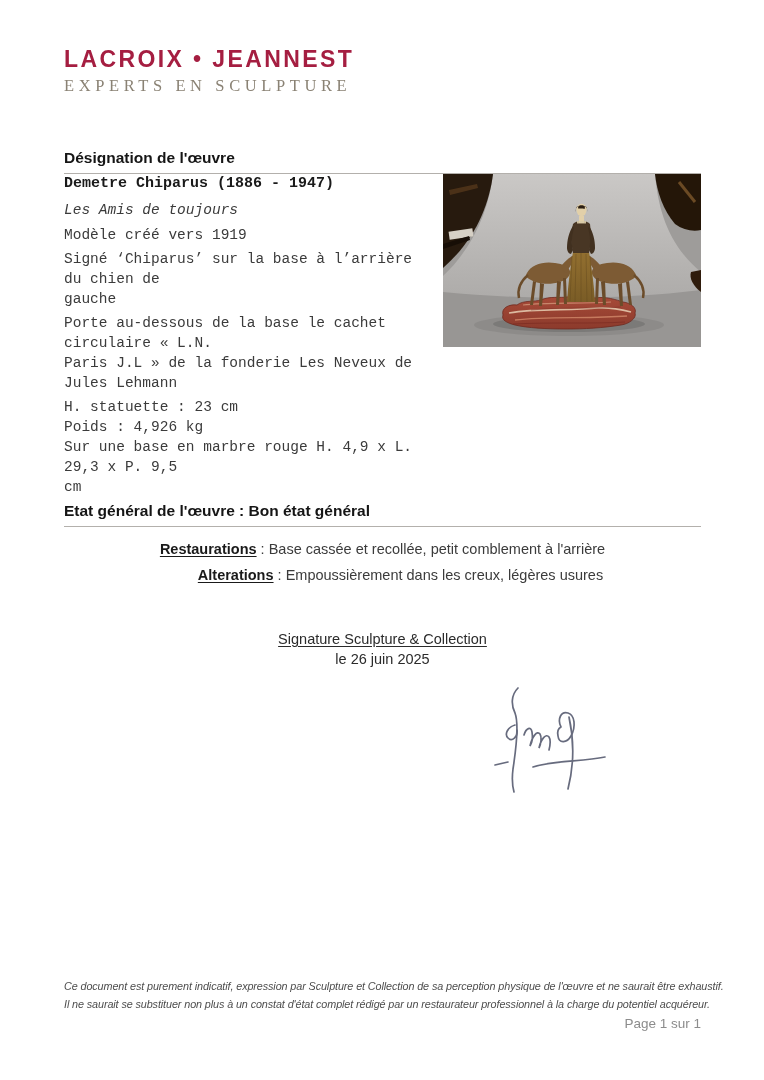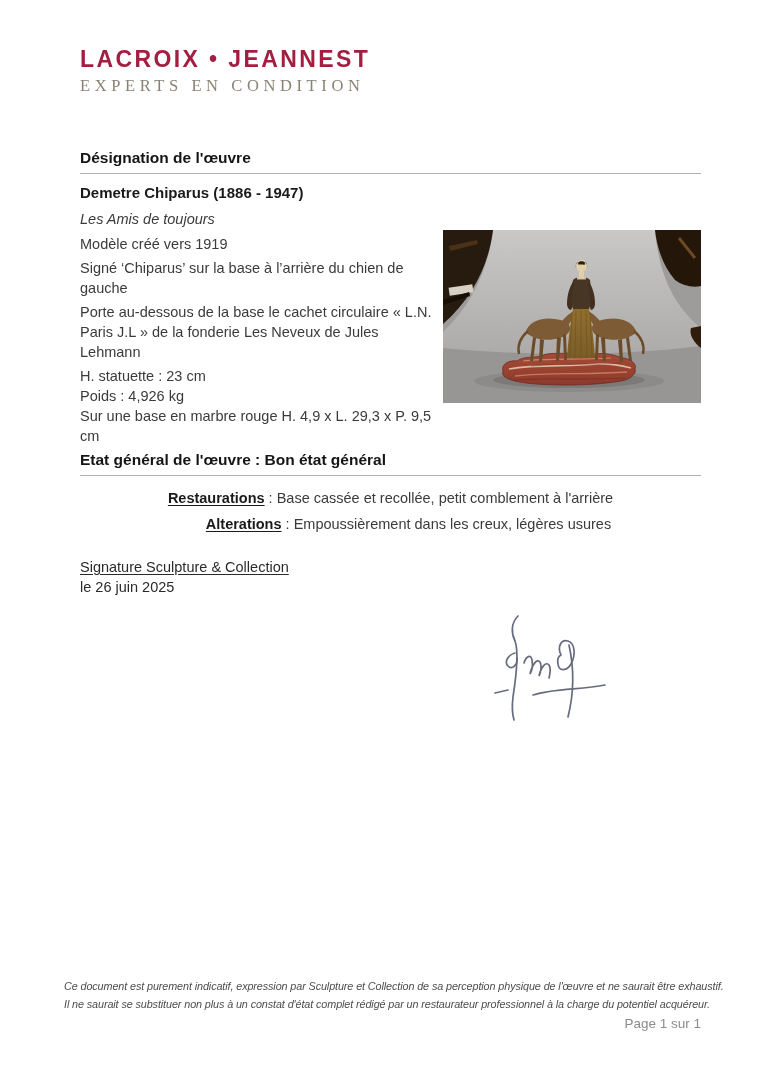--- a/index.html
+++ b/index.html
@@ -1,21 +1,21 @@
 <!DOCTYPE html>
 <html><head>
 <meta charset="utf-8">
 <style>
   * { margin:0; padding:0; box-sizing:border-box; }
   html,body { background:#ffffff; }
   .page {
     position:relative; width:764px; height:1080px; background:#ffffff;
     font-family:"Liberation Sans", sans-serif; color:#3b3b3b; overflow:hidden;
   }
-  .content { padding:46px 63px 0 80px; }
+  .content { padding:46px 63px 0 64px; }
 
   
   .logo-name {
     font-family:"Liberation Sans", sans-serif; font-weight:bold;
     font-size:23px; letter-spacing:2.4px; color:#A51E41; line-height:27px;
   }
   .logo-tagline {
     font-family:"Liberation Serif", serif; font-size:16.5px;
     letter-spacing:4.6px; color:#8A8274; line-height:20px; margin-top:3px;
   }
@@ -29,38 +29,38 @@
   }
   .report-date { position:absolute; right:0; top:0; font-size:15px; color:#262626; }
 
   
   .section-heading {
     font-size:15.5px; font-weight:bold; color:#151515;
     padding-bottom:5px; border-bottom:1px solid #b3b0ac; line-height:20px;
   }
   .designation .section-heading { margin-top:52px; }
 
-  .designation-body { display:flex; align-items:center; margin-top:9px; }
+  .designation-body { display:flex; align-items:flex-start; margin-top:0;font-family:Liberation Mono, monospace; }
   .left-col { width:374px; font-size:14.5px; line-height:20px; color:#3b3b3b; }
   .left-col p { white-space:pre-line; margin:0 0 4px 0; }
   .left-col p.artist { font-weight:bold; color:#1a1a1a; font-size:15px; margin-bottom:6px; }
   .left-col p.artwork-title { font-style:italic; margin-bottom:5px; }
   .left-col p.tight { margin-bottom:0; }
 
   .photo { width:258px; height:173px; margin-left:5px; flex:none; }
   .photo svg { display:block; width:258px; height:173px; }
 
   .condition .section-heading { margin-top:0; }
   .cond-line { font-size:14.5px; line-height:20px; margin-top:12px;text-align:center; }
   .cond-line .cond-label {
     font-weight:bold; color:#1a1a1a; text-decoration:underline; text-underline-offset:2px;
   }
   .cond-line + .cond-line { margin-top:6px;margin-left:36px; }
 
-  .signature-block { margin-top:23px; text-align:left; }
+  .signature-block { margin-top:44px; text-align:center; }
   .sig-caption { font-size:14.5px; color:#2b2b2b; text-decoration:underline; text-underline-offset:2px; line-height:20px; }
   .sig-date { font-size:14.5px; color:#2b2b2b; line-height:20px; }
   .sig-svg { display:block; margin:14px 88px 0 auto; width:122px; height:114px; }
 
   
   .footer { position:absolute; left:64px; right:63px; top:977px; }
   .disclaimer {
     font-style:italic; font-size:10.8px; line-height:18px; color:#4d4d4d;
     letter-spacing:-0.1px; white-space:nowrap;
   }
@@ -68,21 +68,21 @@
 </style>
 </head>
 <body>
 
 <div class="page">
   <div class="content">
 
     <header>
       <div class="logo">
         <div class="logo-name">LACROIX • JEANNEST</div>
-        <div class="logo-tagline">EXPERTS EN CONDITION</div>
+        <div class="logo-tagline">EXPERTS EN SCULPTURE</div>
       </div>
     </header>
 
     <section class="designation">
       <h2 class="section-heading">Désignation de l'œuvre</h2>
       <div class="designation-body">
         <div class="left-col">
           <p class="artist">Demetre Chiparus (1886 - 1947)</p>
           <p class="artwork-title">Les Amis de toujours</p>
           <p>Modèle créé vers 1919</p>

